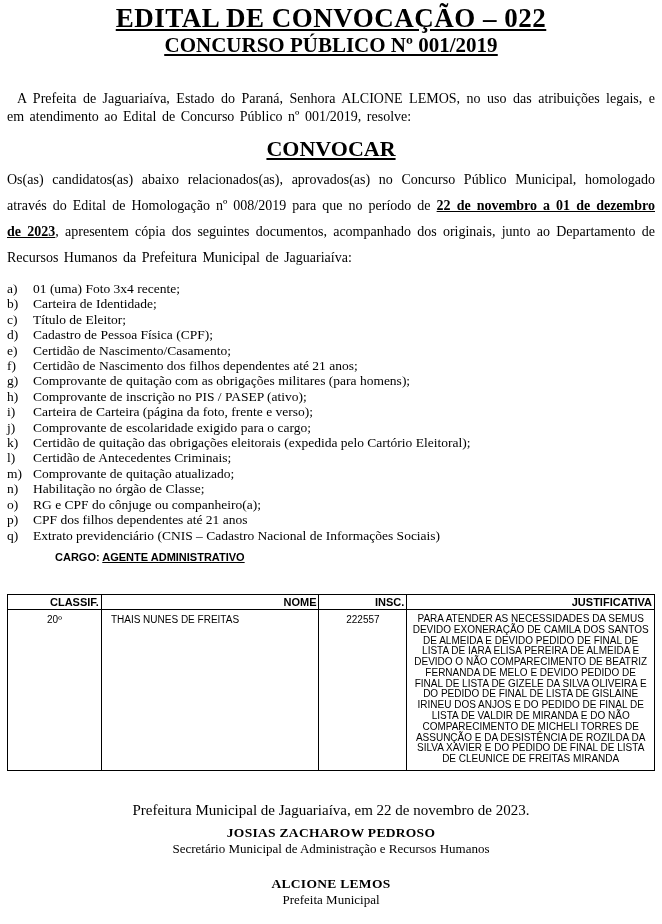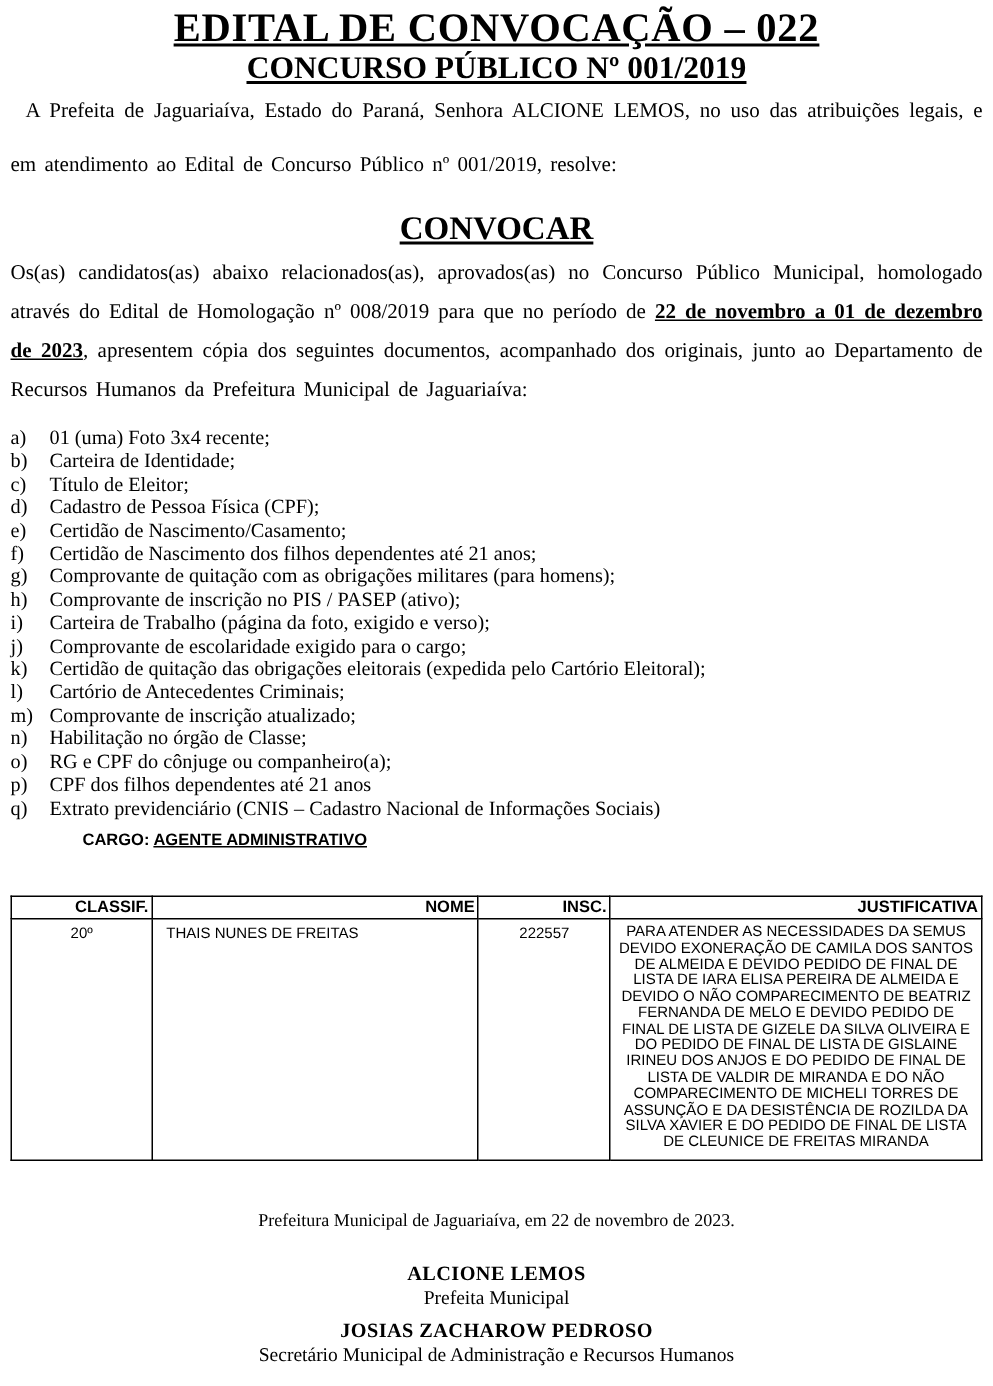--- a/index.html
+++ b/index.html
@@ -25,22 +25,23 @@
   }
   .doc-title span, .doc-subtitle span, .h-convocar span { text-decoration: underline; }
   .doc-subtitle {
     text-align: center;
     font-size: 21px;
     font-weight: bold;
     line-height: 24px;
     text-decoration: underline;
   }
   .p-intro {
+    margin-top: 33px;
     font-size: 14px;
-    line-height: 36px;
+    line-height: 18px;
     text-align: justify;
     text-indent: 10px;
     word-spacing: 2px;
   }
   .h-convocar {
     margin-top: 9px;
     text-align: center;
     font-size: 22px;
     font-weight: bold;
     line-height: 27px;
@@ -100,21 +101,21 @@
   td.cell-nome { padding-left: 9px; border-radius: 21px; }
   td.cell-just {
     text-align: center;
     font-size: 9px;
     line-height: 10.8px;
     padding: 7px 3px 0 3px;
   }
   .date-line {
     margin-top: 31px;
     text-align: center;
-    font-size: 12px;
+    font-size: 15px;
     line-height: 16px;
   }
   .sig-block { text-align: center; }
   .sig-block-1 { margin-top: 20px; }
   .sig-block-2 { margin-top: 7px; }
   .sig-name { font-size: 13.5px; font-weight: bold; line-height: 16px; letter-spacing: 0.3px; }
   .sig-role { font-size: 13px; line-height: 15px; }
 </style>
 </head>
 <body>
@@ -174,41 +175,41 @@
         <span class="li-text">Comprovante de quitação com as obrigações militares (para homens);</span>
       </div>
 
       <div class="li">
         <span class="li-letter">h)</span>
         <span class="li-text">Comprovante de inscrição no PIS / PASEP (ativo);</span>
       </div>
 
       <div class="li">
         <span class="li-letter">i)</span>
-        <span class="li-text">Carteira de Trabalho (página da foto, exigido e verso);</span>
+        <span class="li-text">Carteira de Carteira (página da foto, frente e verso);</span>
       </div>
 
       <div class="li">
         <span class="li-letter">j)</span>
         <span class="li-text">Comprovante de escolaridade exigido para o cargo;</span>
       </div>
 
       <div class="li">
         <span class="li-letter">k)</span>
         <span class="li-text">Certidão de quitação das obrigações eleitorais (expedida pelo Cartório Eleitoral);</span>
       </div>
 
       <div class="li">
         <span class="li-letter">l)</span>
-        <span class="li-text">Cartório de Antecedentes Criminais;</span>
+        <span class="li-text">Certidão de Antecedentes Criminais;</span>
       </div>
 
       <div class="li">
         <span class="li-letter">m)</span>
-        <span class="li-text">Comprovante de inscrição atualizado;</span>
+        <span class="li-text">Comprovante de quitação atualizado;</span>
       </div>
 
       <div class="li">
         <span class="li-letter">n)</span>
         <span class="li-text">Habilitação no órgão de Classe;</span>
       </div>
 
       <div class="li">
         <span class="li-letter">o)</span>
         <span class="li-text">RG e CPF do cônjuge ou companheiro(a);</span>
@@ -250,23 +251,23 @@
           <td class="cell-classif">20º</td>
           <td class="cell-nome">THAIS NUNES DE FREITAS</td>
           <td class="cell-insc">222557</td>
           <td class="cell-just">PARA ATENDER AS NECESSIDADES DA SEMUS DEVIDO EXONERAÇÃO DE CAMILA DOS SANTOS DE ALMEIDA E DEVIDO PEDIDO DE FINAL DE LISTA DE IARA ELISA PEREIRA DE ALMEIDA E DEVIDO O NÃO COMPARECIMENTO DE BEATRIZ FERNANDA DE MELO E DEVIDO PEDIDO DE FINAL DE LISTA DE GIZELE DA SILVA OLIVEIRA E DO PEDIDO DE FINAL DE LISTA DE GISLAINE IRINEU DOS ANJOS E DO PEDIDO DE FINAL DE LISTA DE VALDIR DE MIRANDA E DO NÃO COMPARECIMENTO DE MICHELI TORRES DE ASSUNÇÃO E DA DESISTÊNCIA DE ROZILDA DA SILVA XAVIER E DO PEDIDO DE FINAL DE LISTA DE CLEUNICE DE FREITAS MIRANDA</td>
         </tr>
       </tbody>
   </table>
 
   <div class="date-line">Prefeitura Municipal de Jaguariaíva, em 22 de novembro de 2023.</div>
 
+  <div class="sig-block sig-block-2">
+    <div class="sig-name">JOSIAS ZACHAROW PEDROSO</div>
+    <div class="sig-role">Secretário Municipal de Administração e Recursos Humanos</div>
+  </div>
+
   <div class="sig-block sig-block-1">
     <div class="sig-name">ALCIONE LEMOS</div>
     <div class="sig-role">Prefeita Municipal</div>
   </div>
 
-  <div class="sig-block sig-block-2">
-    <div class="sig-name">JOSIAS ZACHAROW PEDROSO</div>
-    <div class="sig-role">Secretário Municipal de Administração e Recursos Humanos</div>
-  </div>
-
 </div>
 
 </body></html>

